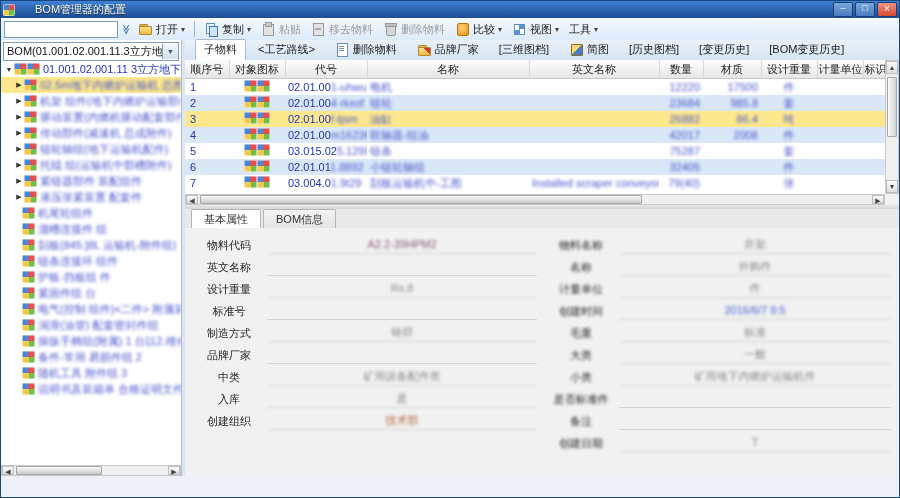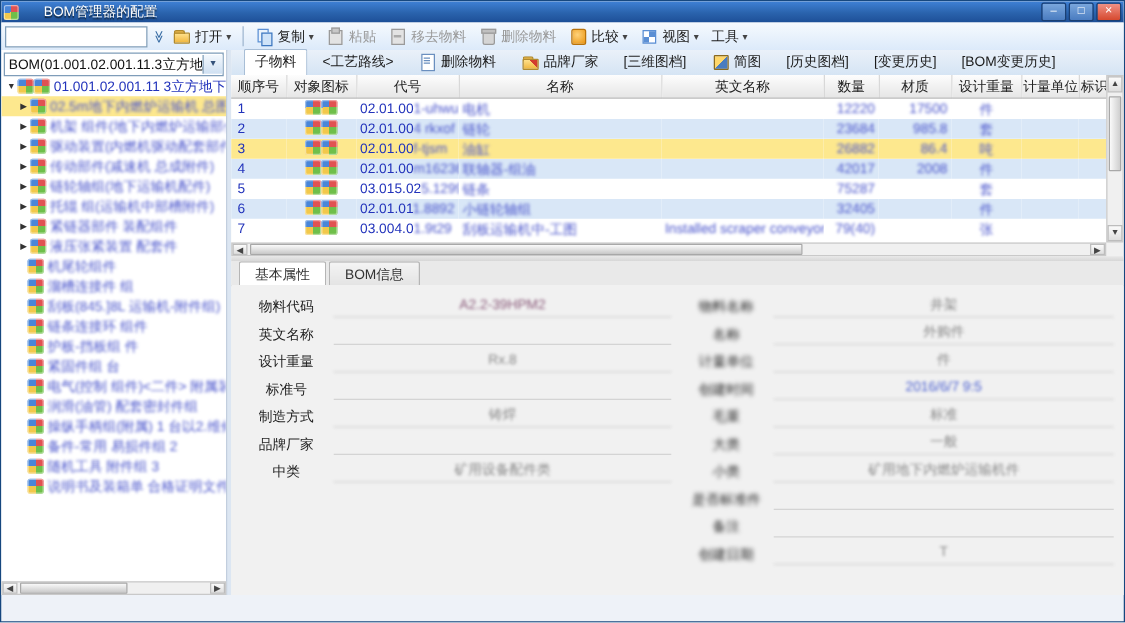--- a/index.html
+++ b/index.html
@@ -467,20 +467,28 @@
             <span class="fval blg">铸焊</span>
           </div>
           <div class="frow">
             <span class="flabel">品牌厂家</span>
             <span class="fval"></span>
           </div>
           <div class="frow">
             <span class="flabel">中类</span>
             <span class="fval blg">矿用设备配件类</span>
           </div>
+          <div class="frow">
+            <span class="flabel">入库</span>
+            <span class="fval blg">是</span>
+          </div>
+          <div class="frow">
+            <span class="flabel">创建组织</span>
+            <span class="fval blg" style="color: rgb(176, 106, 74);">技术部</span>
+          </div>
         </div>
       <div class="fcol right" id="form-right">
           <div class="frow">
             <span class="flabel bld">物料名称</span>
             <span class="fval blg">井架</span>
           </div>
           <div class="frow">
             <span class="flabel bld">名称</span>
             <span class="fval blg">外购件</span>
           </div>

